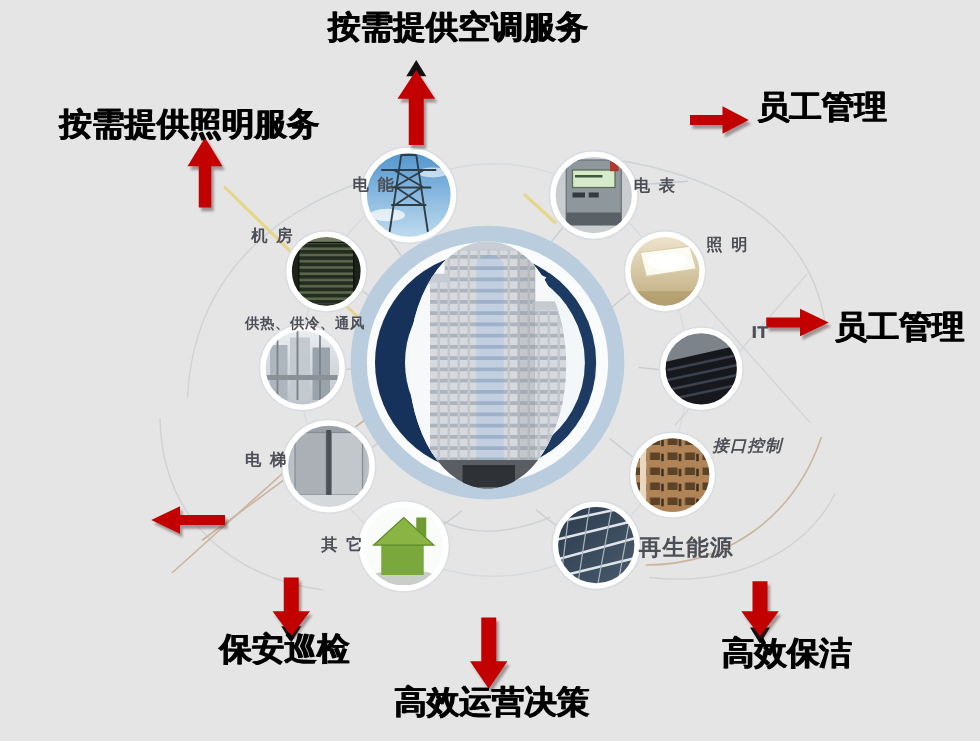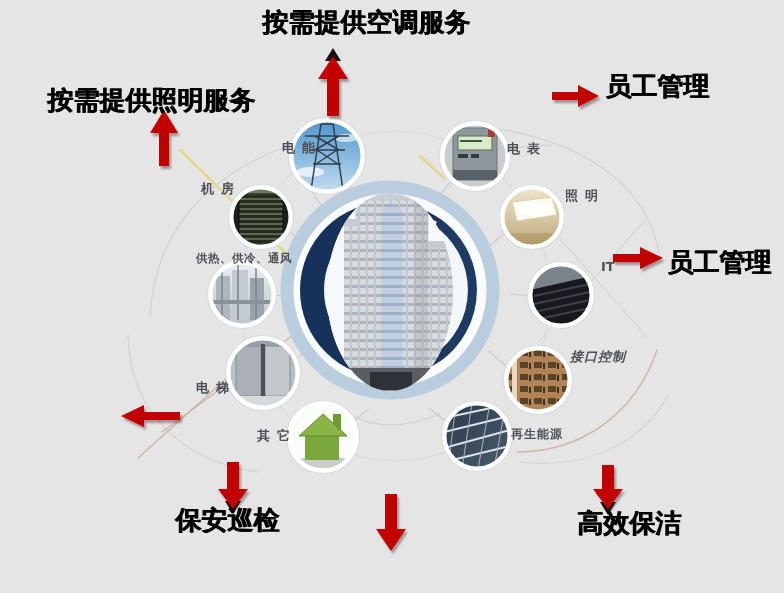--- a/index.html
+++ b/index.html
@@ -19,24 +19,24 @@
   .lb-security{left:175px;top:506px;}
   .lb-ops{left:315px;top:548px;}
   .lb-clean{left:567px;top:509px;margin-left:10px;}
   
   .nl-power{left:256px;top:139px;letter-spacing:7px;padding-left:26px;}
   .nl-meter{left:507px;top:140px;letter-spacing:7px;font-family:Liberation Serif, serif;}
   .nl-server{left:201px;top:180px;letter-spacing:7px;text-align:center;}
   .nl-lighting{left:565px;top:187px;letter-spacing:7px;}
   .nl-hvac{left:196px;top:251px;font-size:11.5px;letter-spacing:0.5px;}
   .nl-it{left:585px;top:259px;font-size:13px;margin-left:16px;}
-  .nl-elevator{left:196px;top:359px;letter-spacing:7px;margin-top:20px;}
+  .nl-elevator{left:196px;top:359px;letter-spacing:7px;}
   .nl-interface{left:570px;top:348px;font-size:13px;letter-spacing:1px;font-style:italic;}
   .nl-other{left:257px;top:427px;letter-spacing:7px;}
-  .nl-renew{left:511px;top:426px;font-size:12px;letter-spacing:1px;}
+  .nl-renew{left:511px;top:426px;font-size:18px;letter-spacing:1px;}
   .arrow{filter:drop-shadow(2px 3px 1px rgba(60,25,25,0.40));}
   svg{display:block;}
 </style>
 </head>
 <body>
 
 <div class="canvas">
 
   <svg class="layer" width="784" height="593" viewBox="0 0 784 593">
     <defs>
@@ -288,20 +288,21 @@
       <polygon points="600,502 616,502 608,515" fill="#111111"></polygon>
       <polygon class="arrow" points="602,465 614,465 614,489 623,489 608,509 593,489 602,489" fill="#c30000"></polygon>
     </g>
   </svg>
 
   <div class="big lb-ac">按需提供空调服务</div>
   <div class="big lb-light">按需提供照明服务</div>
   <div class="big lb-quality">员工管理</div>
   <div class="big lb-staff">员工管理</div>
   <div class="big lb-security">保安巡检</div>
+  <div class="big lb-ops">高效运营决策</div>
   <div class="big lb-clean">高效保洁</div>
 
   <span class="node-label nl-power">电能</span>
   <span class="node-label nl-meter">电表</span>
   <span class="node-label nl-server">机房</span>
   <span class="node-label nl-lighting">照明</span>
   <span class="node-label nl-hvac">供热、供冷、通风</span>
   <span class="node-label nl-it">IT</span>
   <span class="node-label nl-elevator">电梯</span>
   <span class="node-label nl-interface">接口控制</span>

